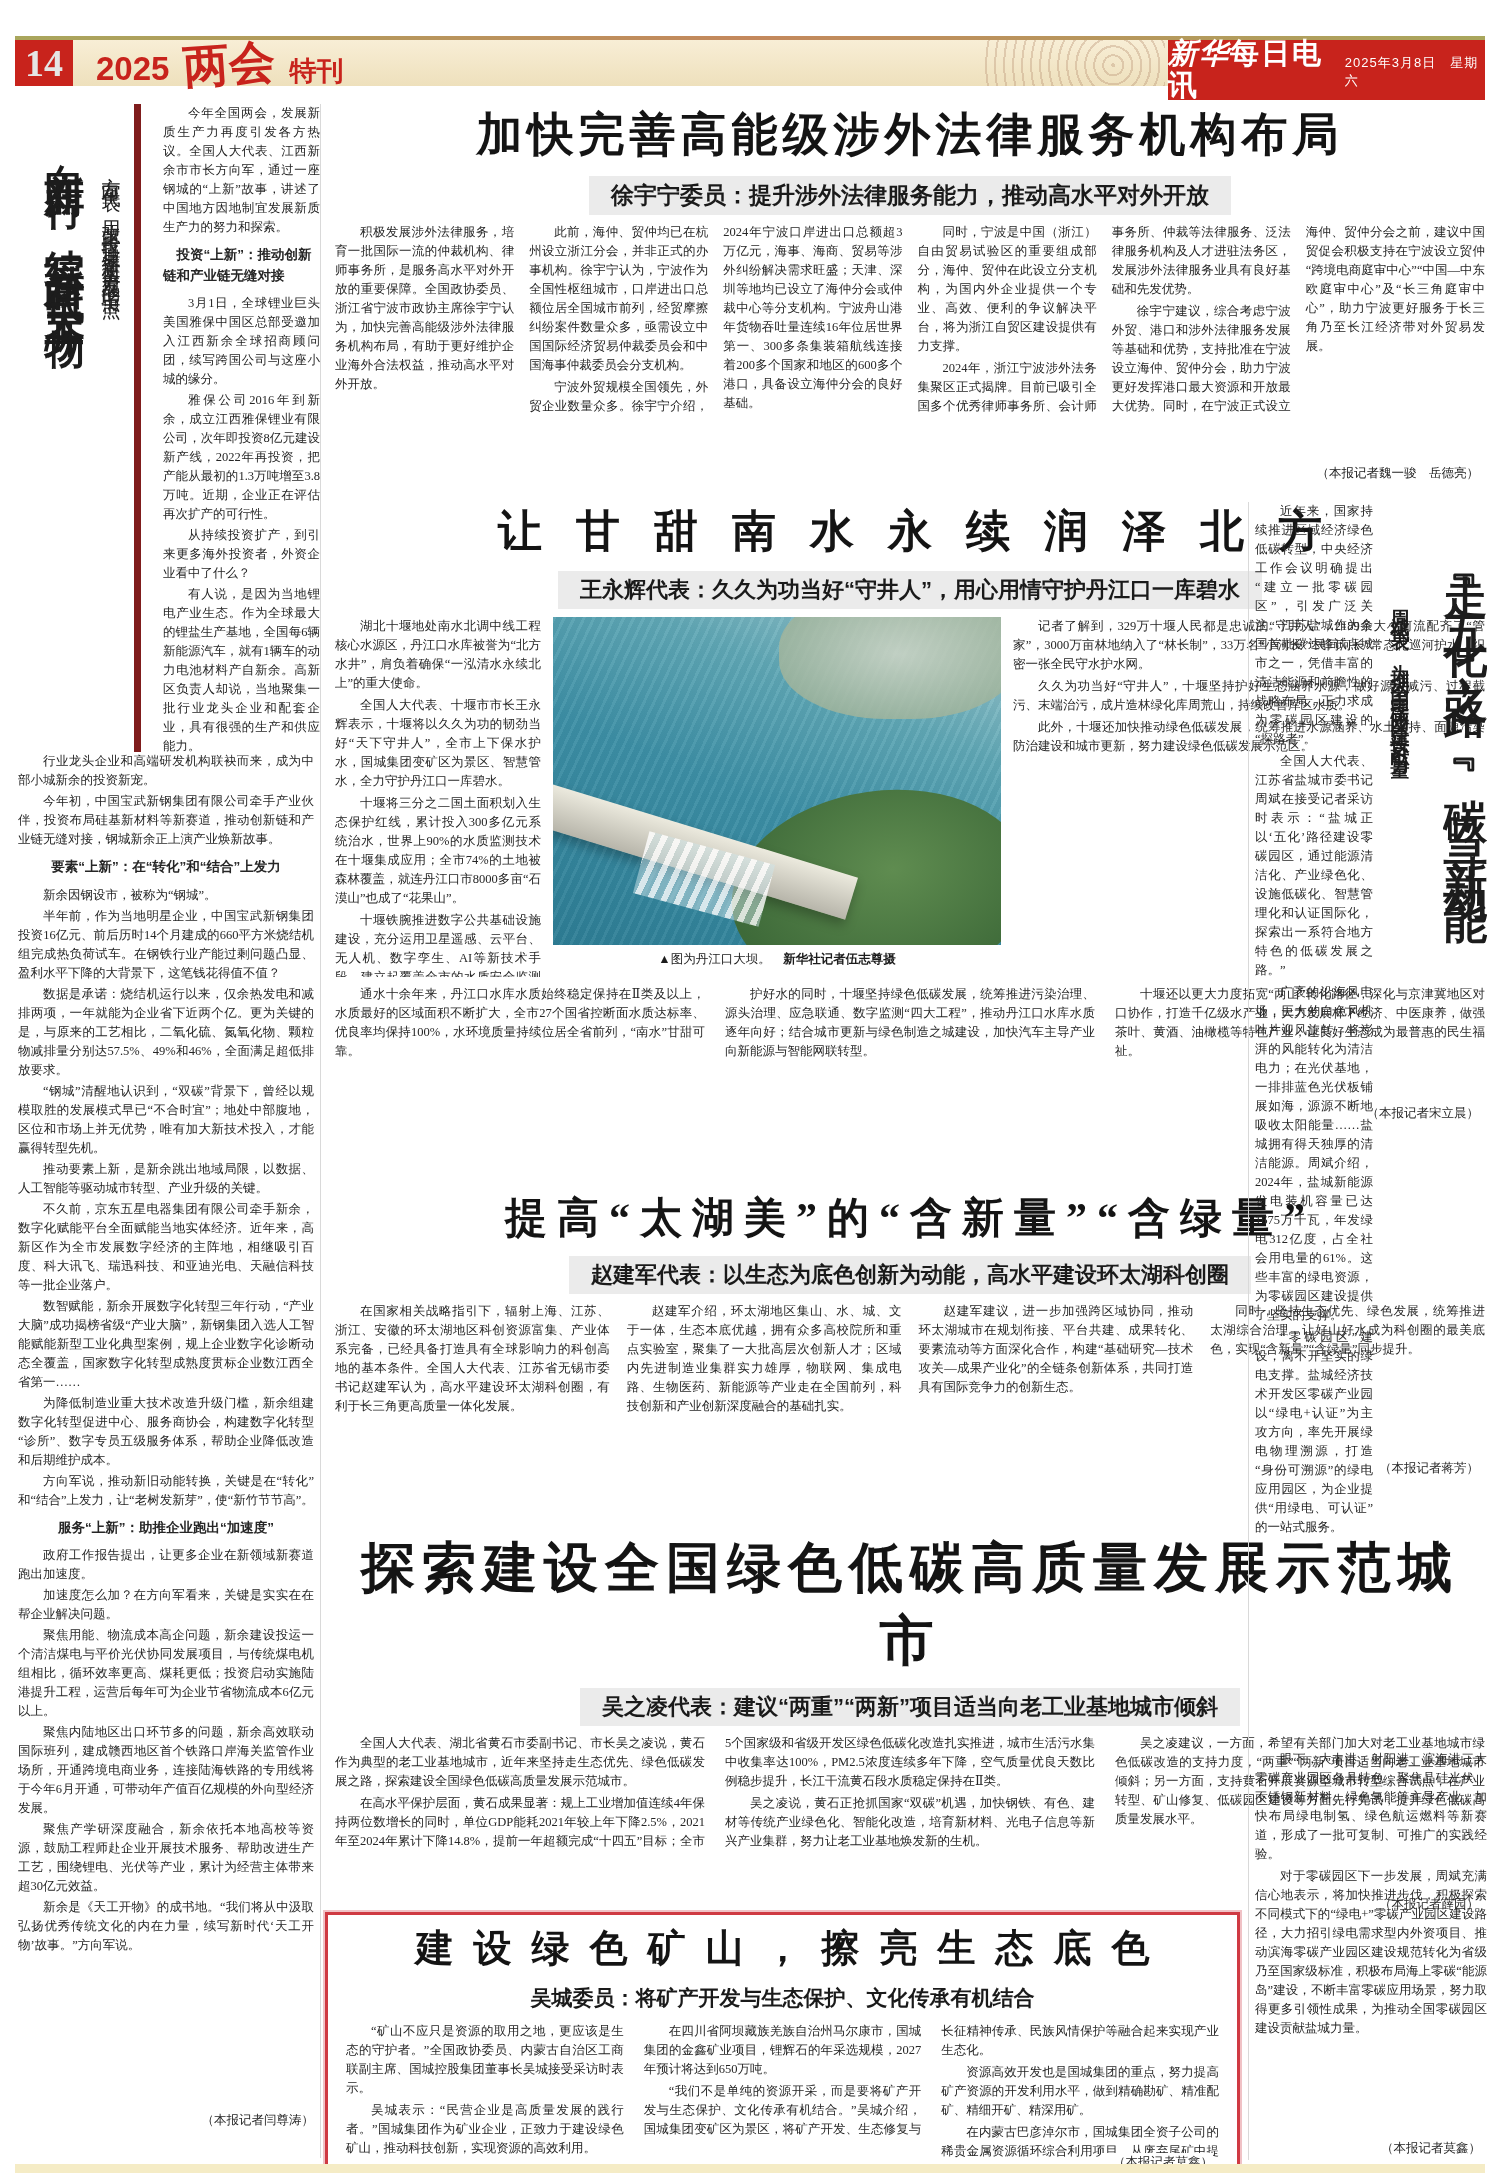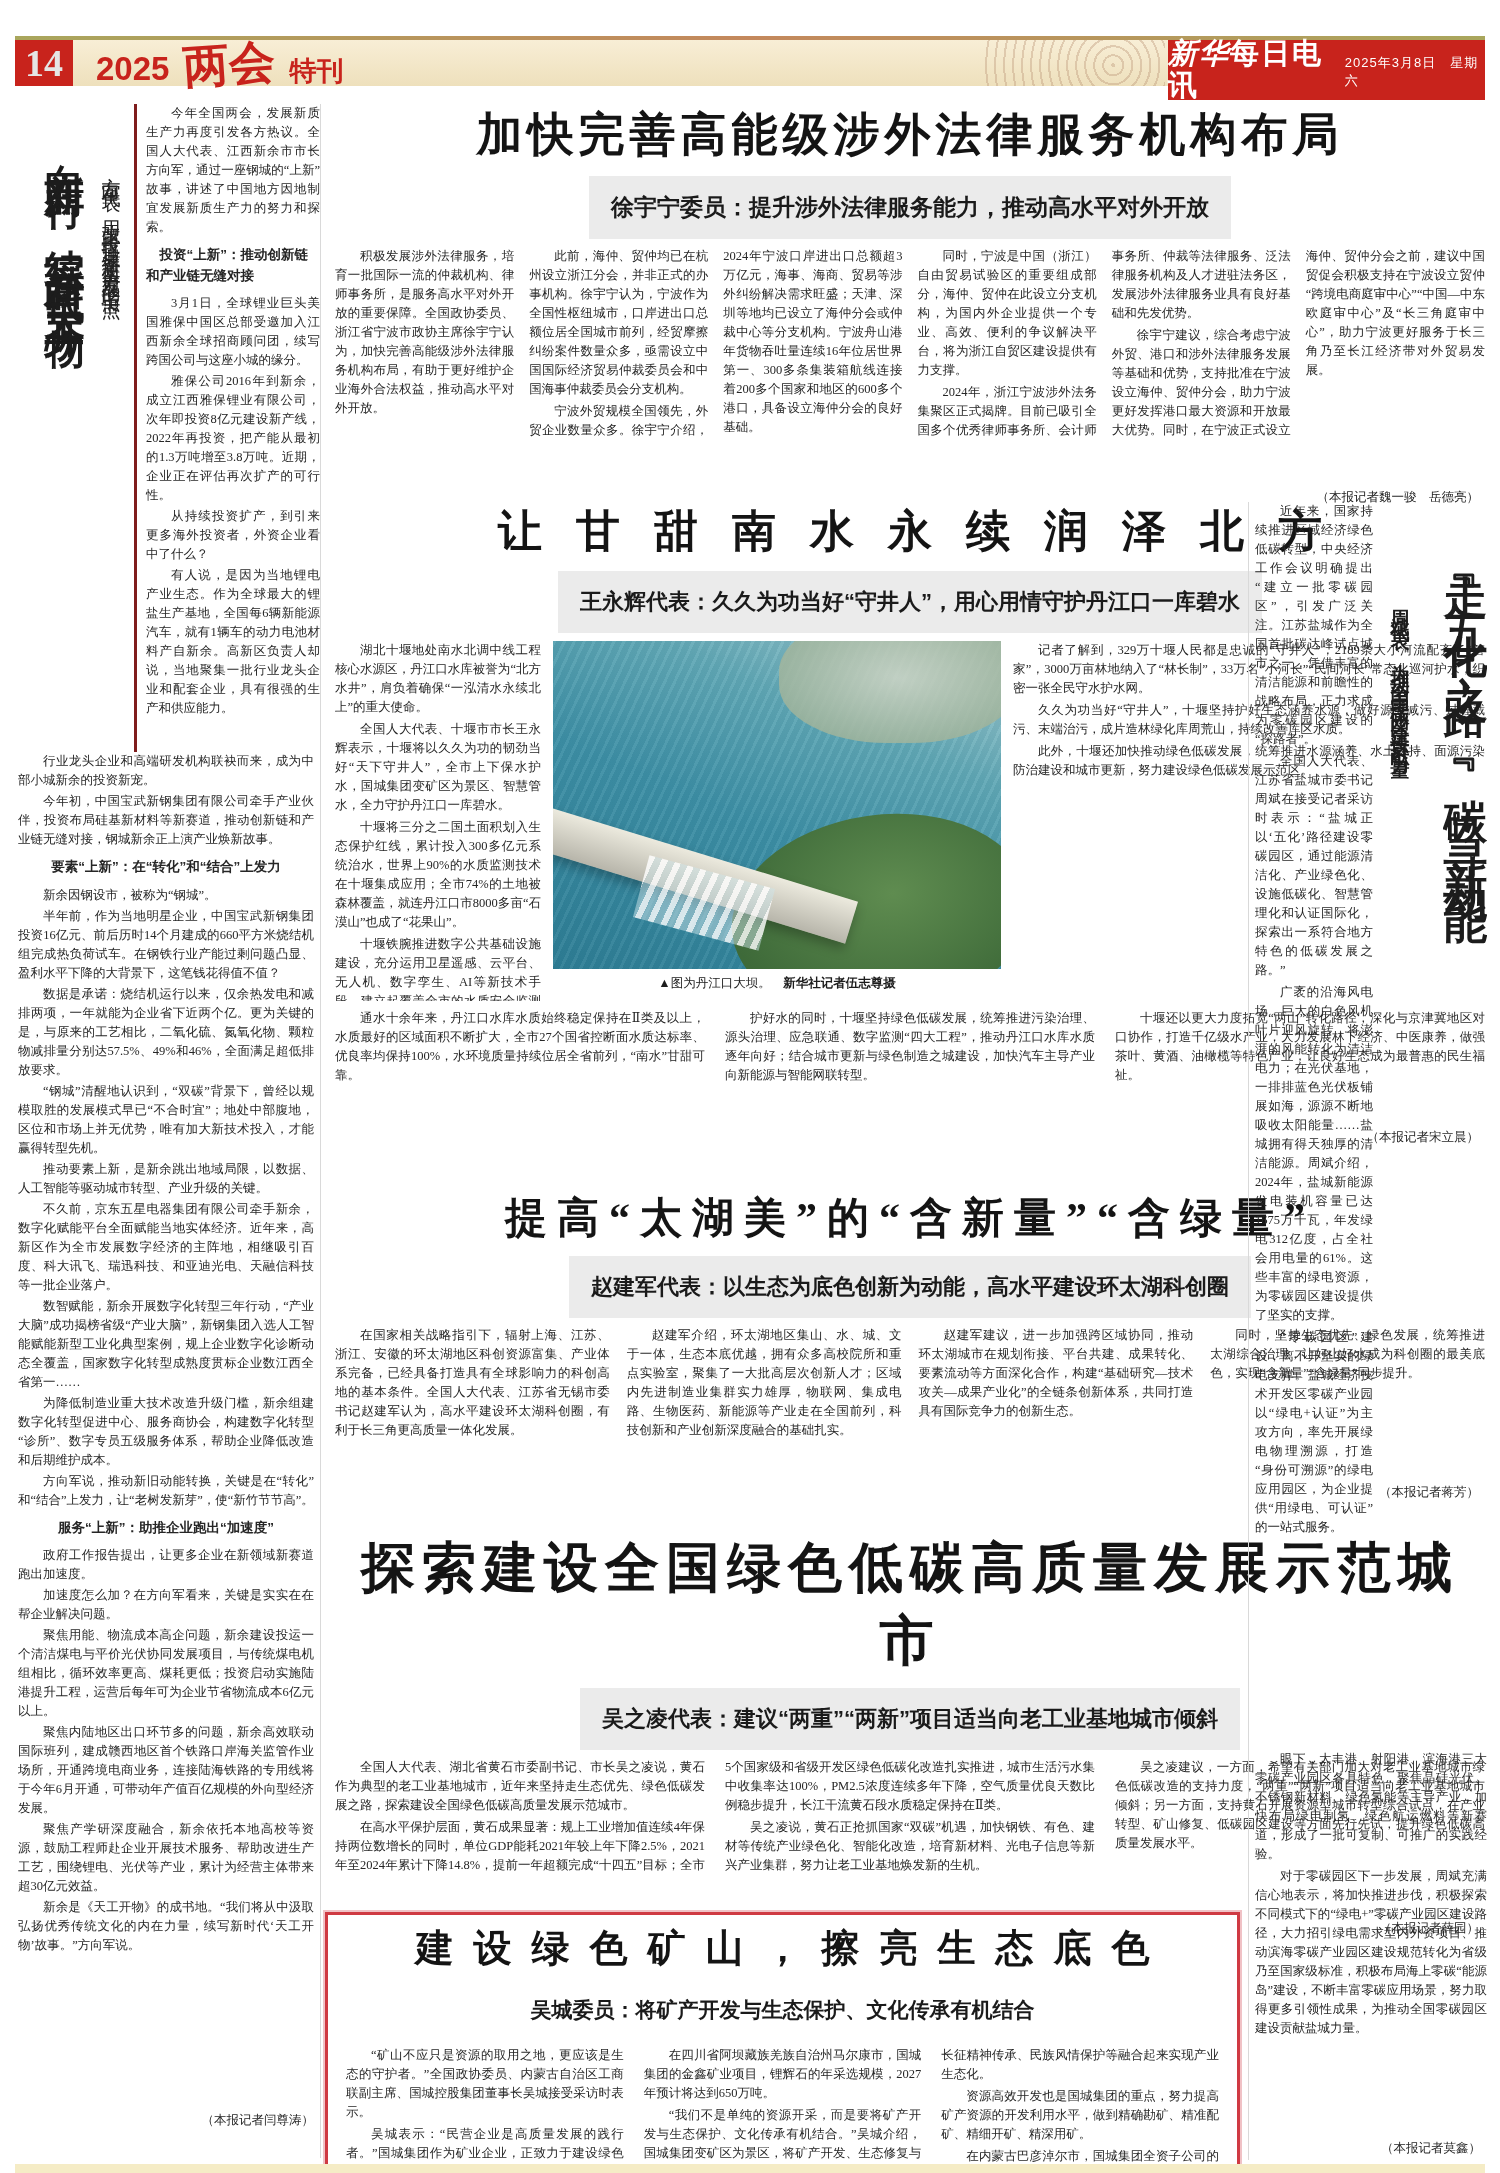--- a/index.html
+++ b/index.html
@@ -7,21 +7,21 @@
        font-family:"Liberation Serif","DejaVu Serif",serif;color:#1c1c1c;}
   .abs{position:absolute;}
   p{margin:0 0 2px 0;text-indent:2em;text-align:justify;}
   .bt{font-size:12.5px;line-height:1.52;color:#262626;}
   .clip{overflow:hidden;}
   .sans{font-family:"Liberation Sans","DejaVu Sans",sans-serif;}
   .serif{font-family:"Liberation Serif","DejaVu Serif",serif;}
   .headline{font-weight:bold;text-align:center;color:#141414;}
   .subhead{font-family:"Liberation Sans","DejaVu Sans",sans-serif;font-weight:bold;
            background:#ebebeb;display:block;width:fit-content;margin:10px auto 8px auto;
-           padding:16px 22px;color:#1a1a1a;white-space:nowrap;}
+           padding:4px 22px;color:#1a1a1a;white-space:nowrap;}
   .sec-head{font-family:"Liberation Sans","DejaVu Sans",sans-serif;font-weight:bold;
             font-size:13.5px;text-align:center;text-indent:0;margin:8px 0;}
   .abs-byline{position:absolute;right:6px;bottom:2px;background:#fff;padding-left:12px;
               font-size:12.5px;line-height:1.5;}
   .vert{writing-mode:vertical-rl;text-orientation:upright;}
   
   .hdr-line{background:linear-gradient(90deg,#a9a65c,#c4885c,#a9a65c);}
   .hdr-band{background:linear-gradient(#f8eed6,#eee0bc);}
   .pagenum{background:#c8231c;color:#e5e5e5;display:flex;align-items:center;justify-content:center;
            font-size:38px;font-weight:bold;}
@@ -31,21 +31,21 @@
   .ed-suffix{font-size:27px;font-weight:bold;}
   .swirl{background:repeating-radial-gradient(circle at 72% 55%,rgba(186,148,118,.38) 0 2px,rgba(246,236,214,0) 2px 9px);}
   .masthead{background:#c8231c;color:#fff;display:flex;flex-direction:row;align-items:center;justify-content:center;}
   .mh-title{font-size:29px;font-weight:bold;letter-spacing:2px;line-height:1.1;}
   .mh-title .script{font-style:italic;}
   .mh-date{font-size:13px;margin-top:3px;letter-spacing:1px;}
   
   .lblock{border-right:1px solid #d9d9d9;}
   .lv-head{font-size:40px;font-weight:bold;letter-spacing:9px;line-height:1;width:66px;padding-top:28px;}
   .lv-sub{font-size:19px;letter-spacing:4px;width:34px;margin:58px 10px 0 6px;color:#222;}
-  .l-intro{flex:1;border-left:3px solid #7f1d1d;padding-left:9px;}
+  .l-intro{flex:1;border-left:7px solid #7f1d1d;padding-left:22px;}
   
   .photo{position:relative;overflow:hidden;background:linear-gradient(203deg,#a6ccd2 0%,#62a9b6 28%,#3e90a6 55%,#2e7e95 100%);}
   .ph-shore{position:absolute;top:-28px;right:-18px;width:240px;height:130px;border-radius:45%;
             background:radial-gradient(ellipse at 50% 50%,#ccd4c4,#9fb39a 75%);opacity:.85;}
   .ph-hills{position:absolute;right:-30px;bottom:-46px;width:300px;height:200px;border-radius:50%;
             transform:rotate(-8deg);background:radial-gradient(ellipse at 55% 40%,#5f8c50,#3e6a39 72%);}
   .ph-dam{position:absolute;left:-34px;bottom:74px;width:340px;height:44px;transform:rotate(17deg);
           background:linear-gradient(#eceade,#b7b5aa);box-shadow:0 6px 12px rgba(0,0,0,.28);}
   .ph-spill{position:absolute;left:86px;bottom:34px;width:130px;height:64px;transform:rotate(15deg);opacity:.9;
             background:repeating-linear-gradient(100deg,rgba(255,255,255,.9) 0 6px,rgba(205,228,233,.55) 6px 13px);}

